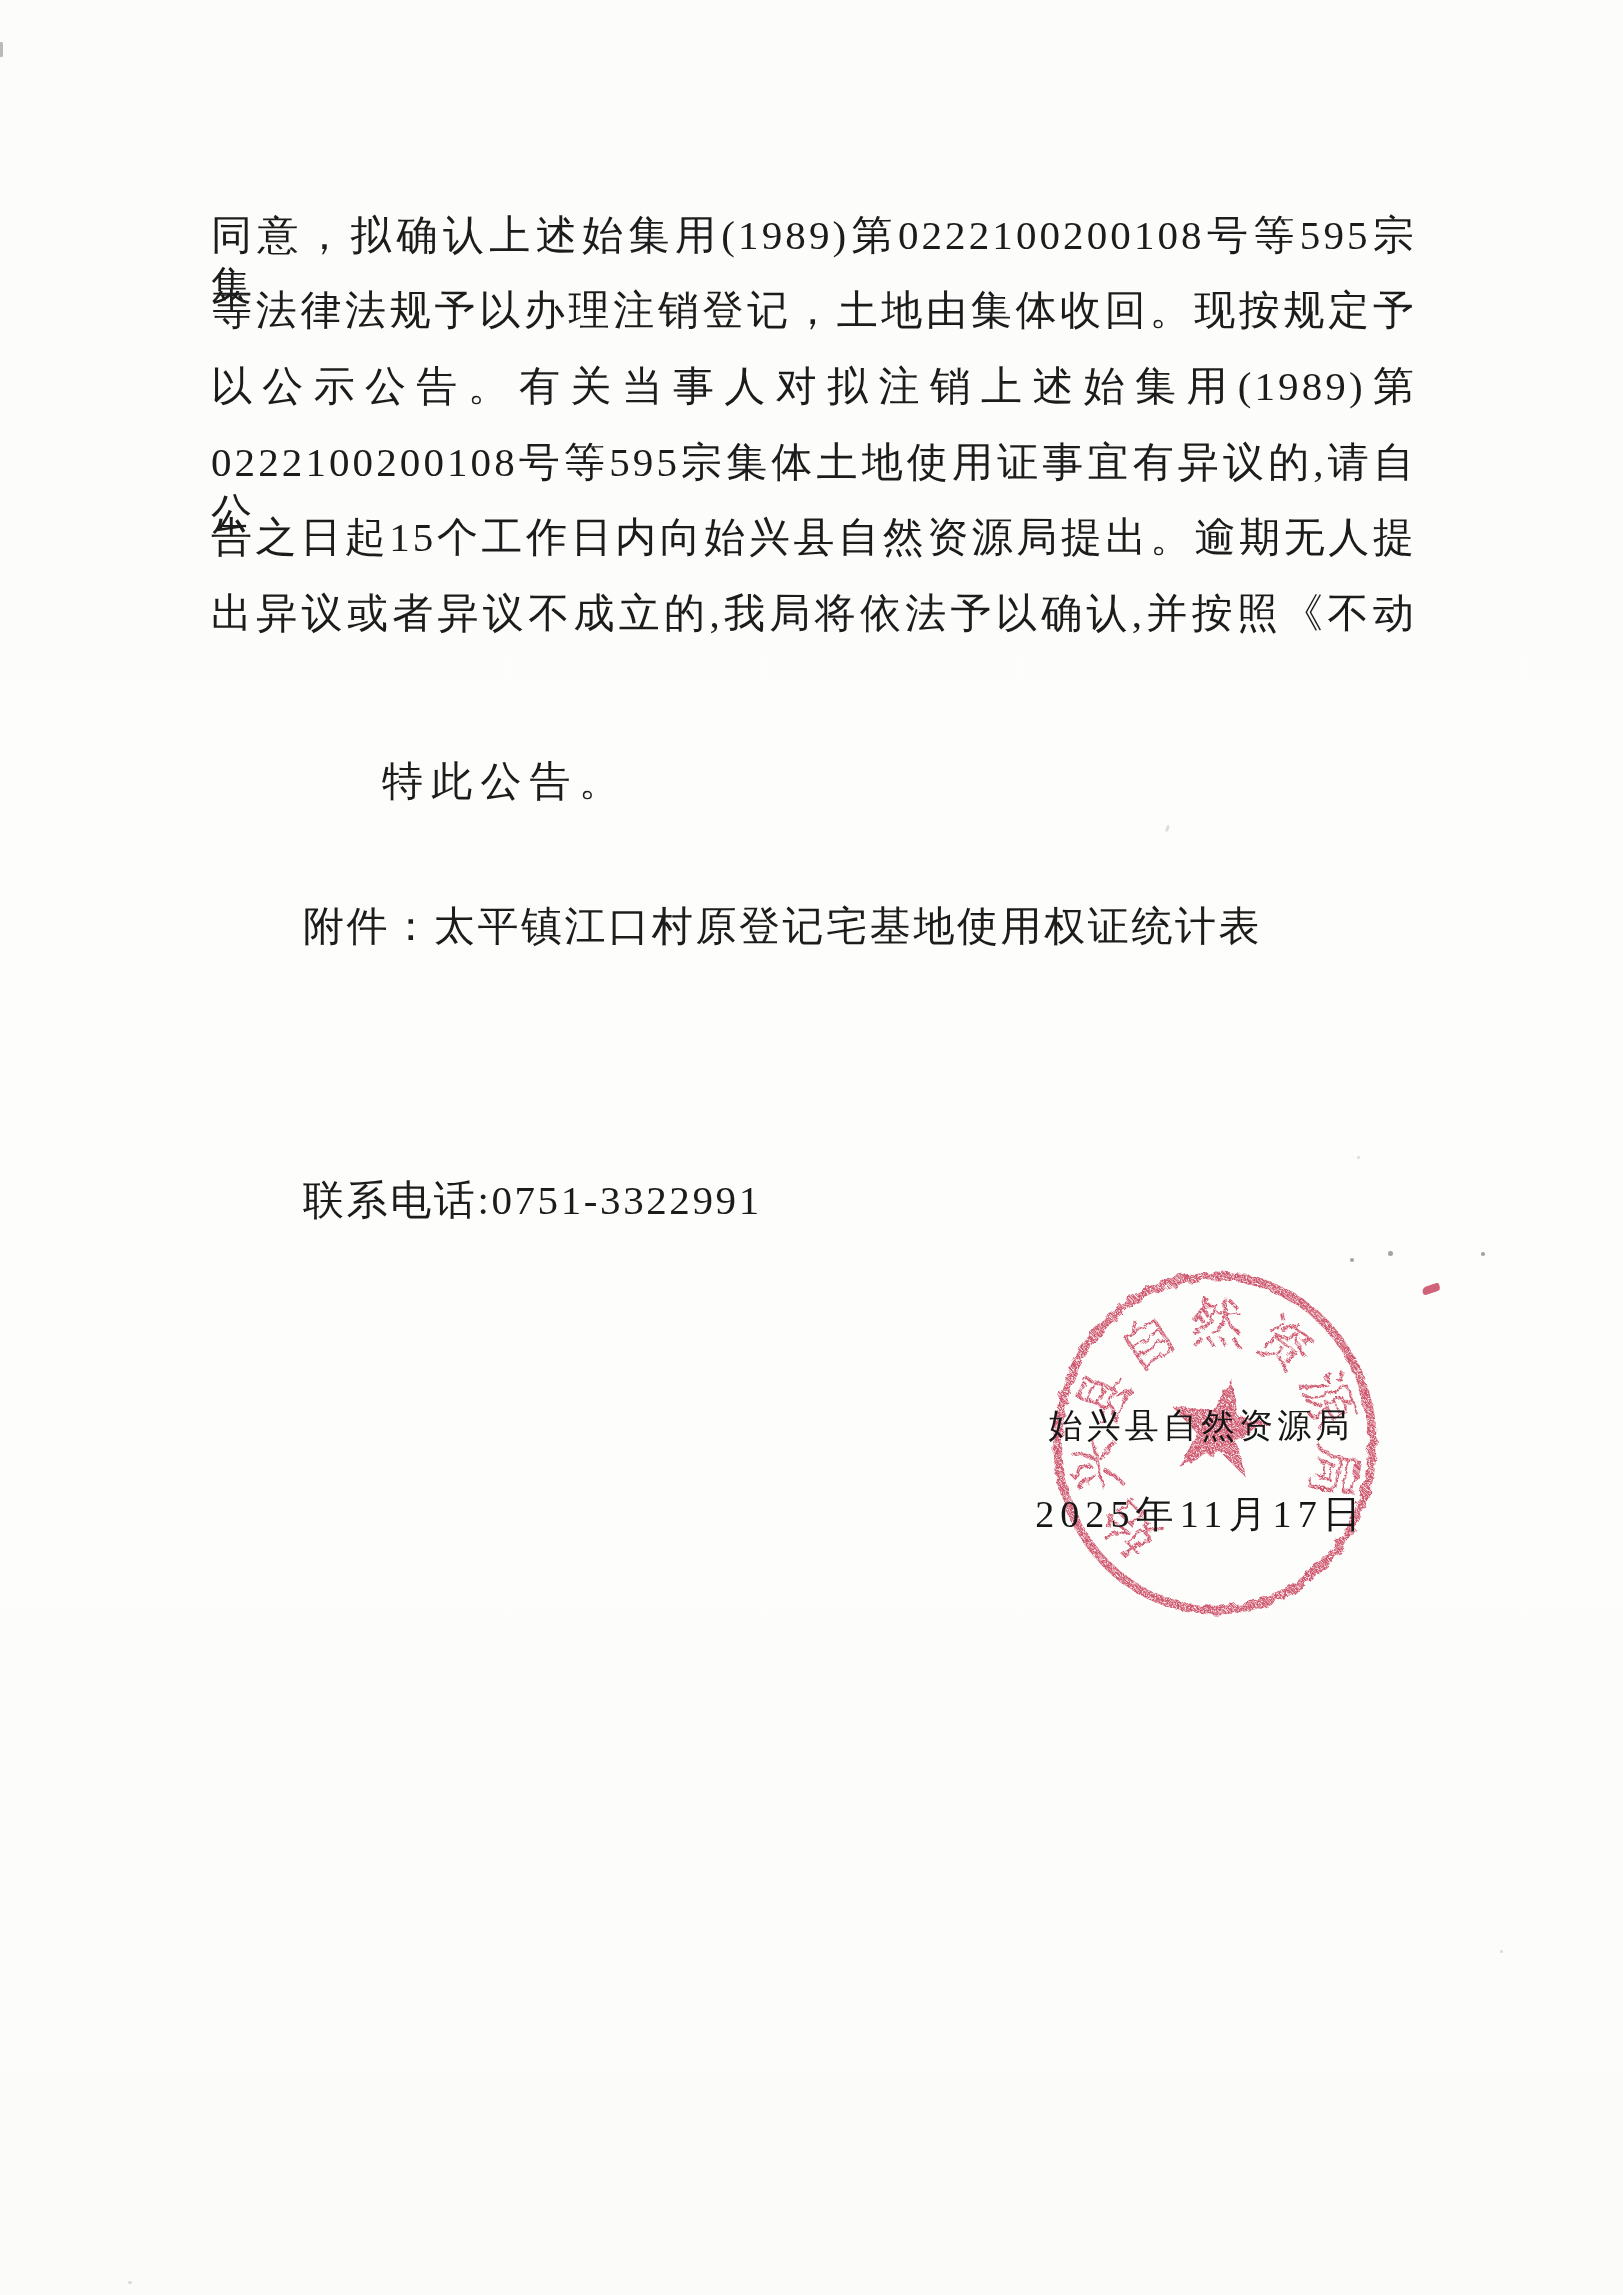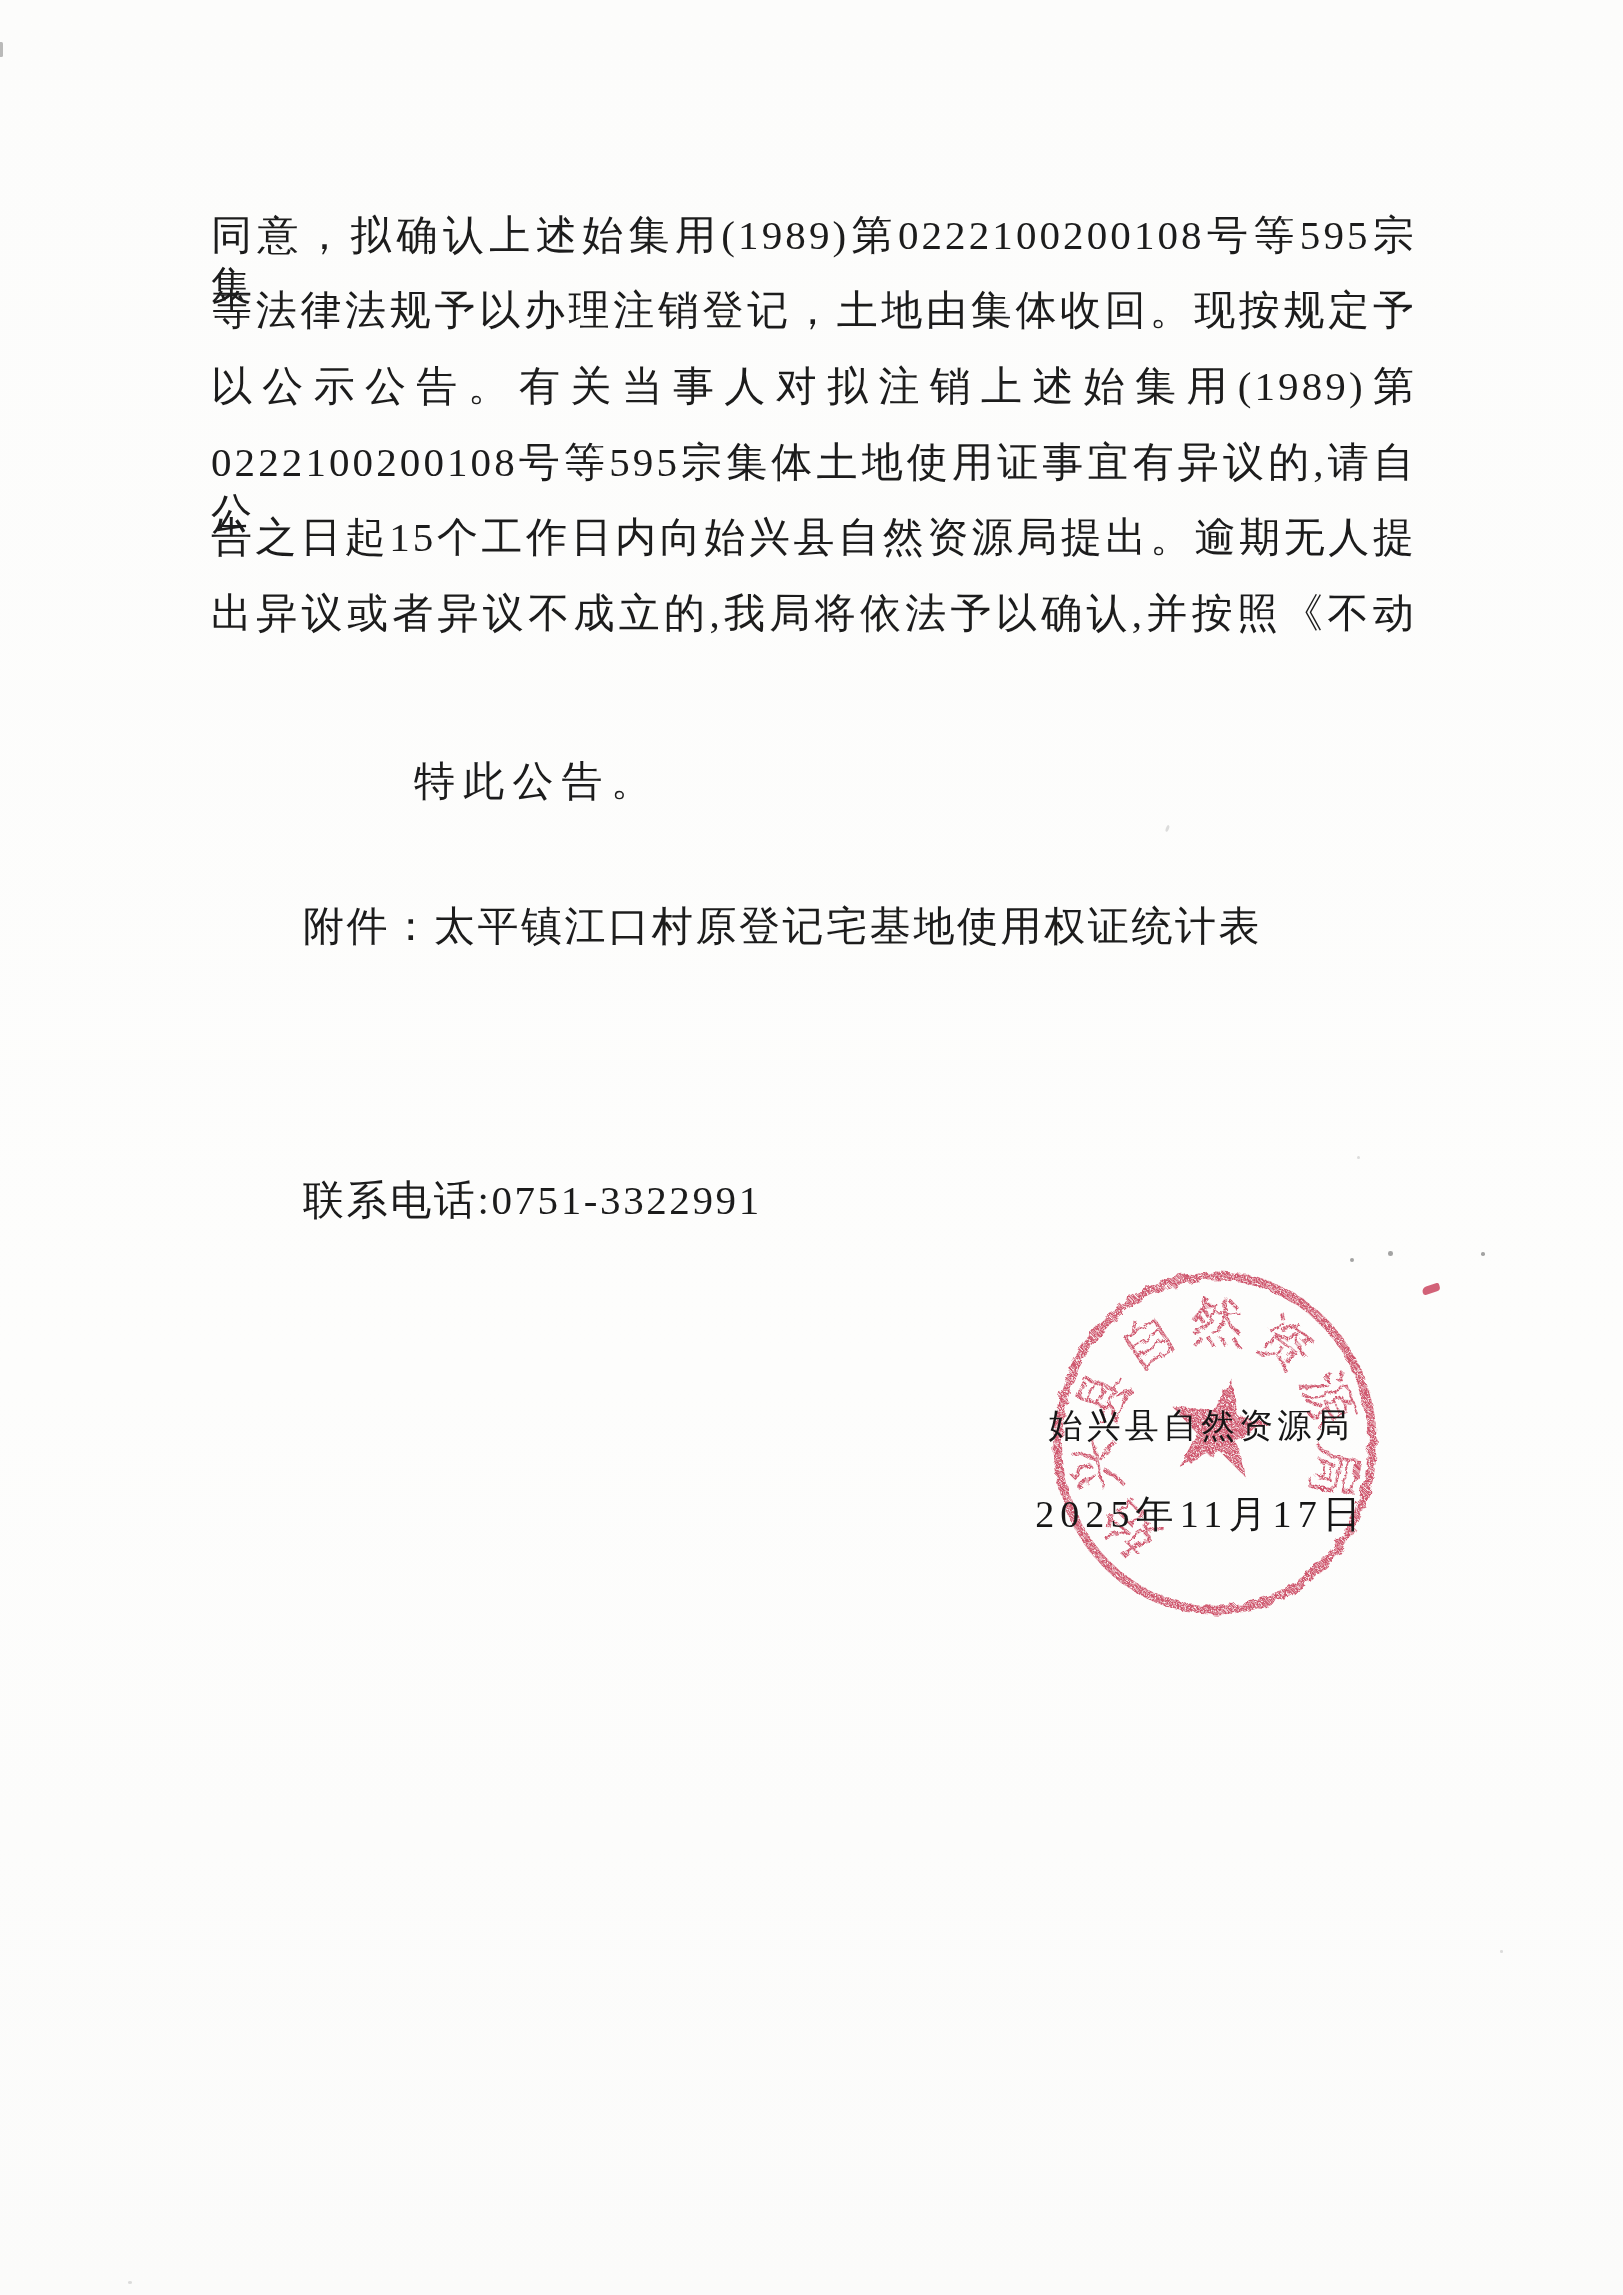--- a/index.html
+++ b/index.html
@@ -17,21 +17,21 @@
     position:absolute;
     font-size:41px;line-height:1.25;color:#1c1c1c;
     letter-spacing:3.1px;white-space:nowrap;
     font-family:"Liberation Serif","DejaVu Serif",serif;
   }
   .body-line{
     left:211px;width:1206px;
     white-space:normal;
   }
   .jl{ text-align:justify; text-align-last:justify; }
-  .closing{ left:382px; letter-spacing:8.2px;margin-left:32px; }
+  .closing{ left:382px; letter-spacing:8.2px; }
   .indent2{ left:303px; letter-spacing:2.6px; }
   .sig{
     left:1018px;width:366px;text-align:center;
     font-size:34px;color:#161616;letter-spacing:4.1px;
   }
   .sig-date{ font-size:38px;letter-spacing:6.1px; }
   .seal{
     position:absolute;left:1041px;top:1259px;width:348px;height:369px;
     opacity:.88;z-index:1;
   }

